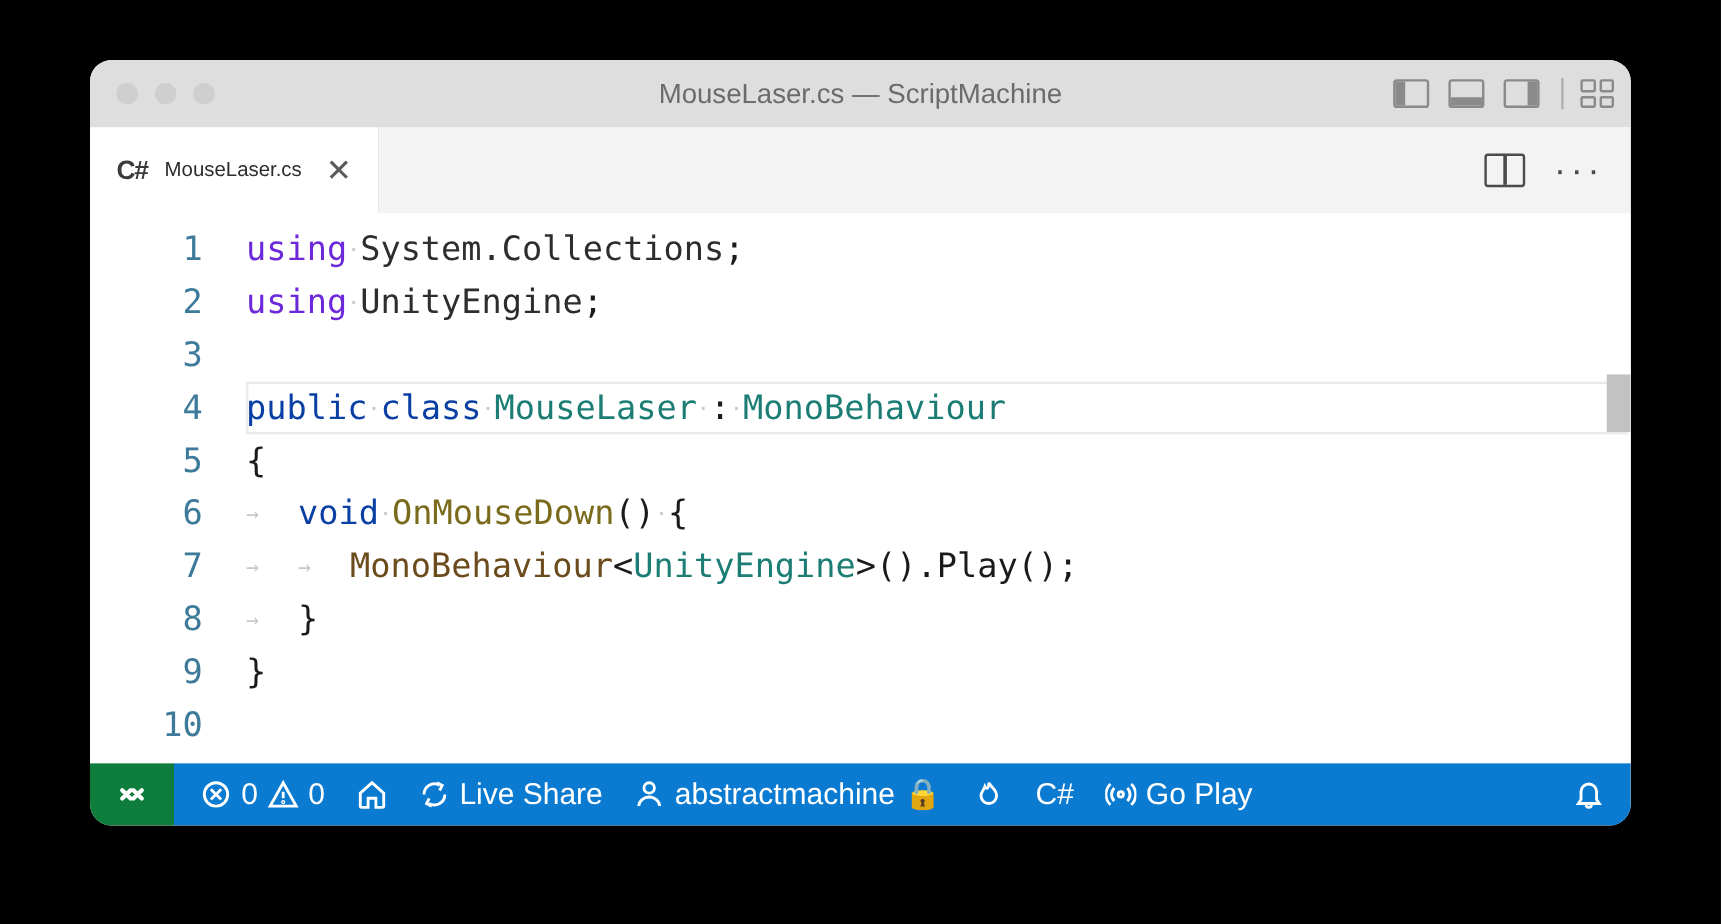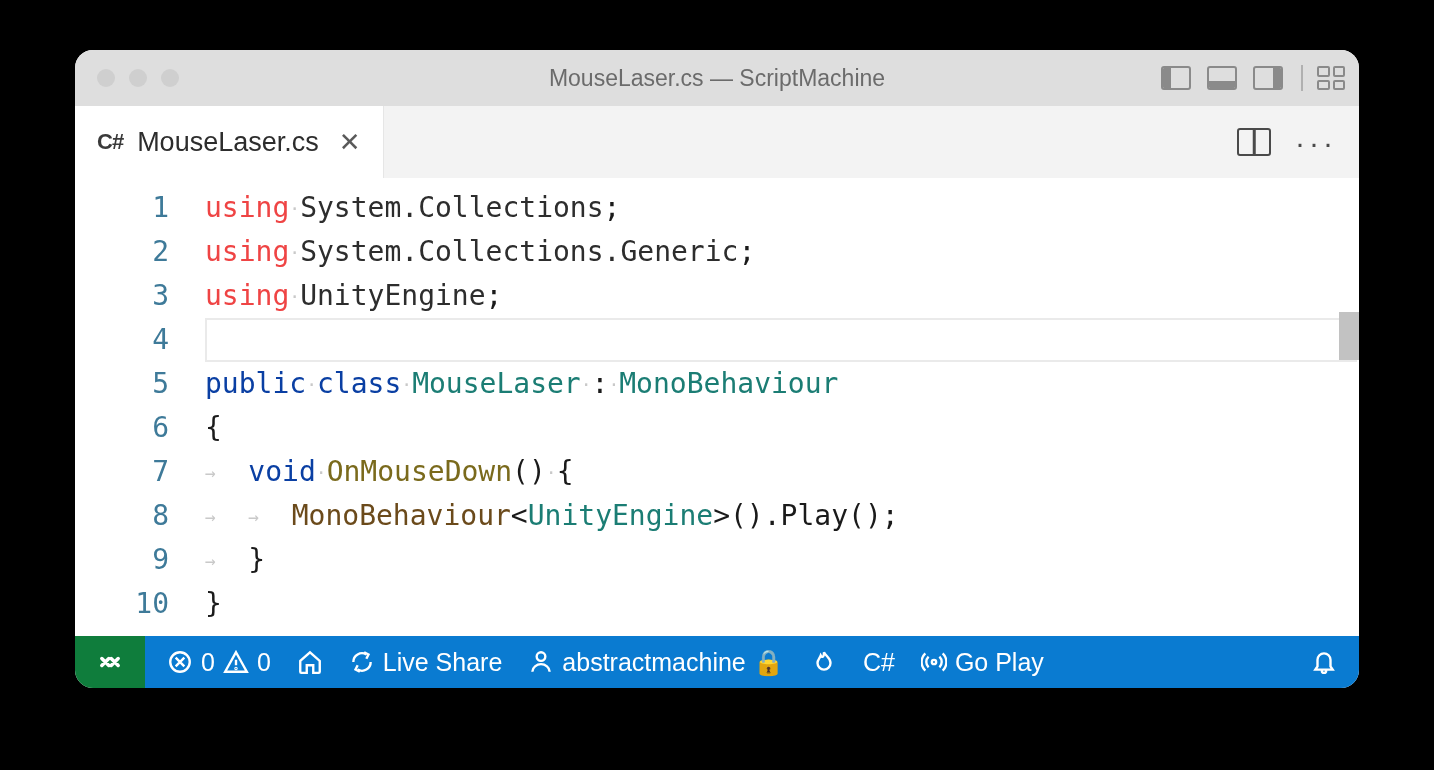--- a/index.html
+++ b/index.html
@@ -75,21 +75,21 @@
   }
   .tab {
     background: #fff;
     display: flex; align-items: center;
     padding: 0 22px;
     gap: 14px;
     border-right: 1px solid #e6e6e6;
     cursor: pointer;
   }
   .tab .cs-icon { color:#3a3a3a; font-weight:700; font-size:22px; letter-spacing:-1px; }
-  .tab .tabname { color:#2d2d2d; font-size:27px; }
+  .tab .tabname { color:#2d2d2d; font-size:17px; }
   .tab .close { color:#5a5a5a; font-size:26px; font-weight:300; margin-left:6px; cursor:pointer; }
   .tabbar-right {
     margin-left: auto;
     display: flex; align-items: center; gap: 24px;
     padding-right: 22px;
   }
   .split-icon {
     width: 34px; height: 28px;
     border: 2.5px solid #4a4a4a;
     border-radius: 3px;
@@ -125,21 +125,21 @@
   }
   .codeline { height:44px; white-space: pre; position: relative; }
   .current-line {
     position: absolute;
     left: 0; right: 2px;
     height: 44px;
     border: 2px solid #eaeaea;
     pointer-events: none;
     top: 140px;
   }
-  .kw-using { color:#ef4444; }
+  .kw-using { color:#6d28d9; }
   .kw-blue  { color:#0a3fa3; }
   .ns { color:#2d2d2d; }
   .punct { color:#1a1a1a; }
   .classname { color:#1b7d74; }
   .type { color:#1b7d74; }
   .method-def { color:#7a6a1c;margin-top:33px; }
   .generic { color:#1b7d74; }
   .brace { color:#1a1a1a; }
   .call { color:#6b4a1b; }
   .overview-ruler {
@@ -230,21 +230,20 @@
       <div>5</div>
       <div>6</div>
       <div>7</div>
       <div>8</div>
       <div>9</div>
       <div>10</div>
     </div>
     <div class="code">
       <div class="current-line"></div>
       <div class="codeline"><span class="kw-using">using</span><span class="whitespace-dot">·</span><span class="ns">System.Collections</span><span class="punct">;</span></div>
-      <div class="codeline"><span class="kw-using">using</span><span class="whitespace-dot">·</span><span class="ns">System.Collections.Generic</span><span class="punct">;</span></div>
       <div class="codeline"><span class="kw-using">using</span><span class="whitespace-dot">·</span><span class="ns">UnityEngine</span><span class="punct">;</span></div>
       <div class="codeline"></div>
       <div class="codeline"><span class="kw-blue">public</span><span class="whitespace-dot">·</span><span class="kw-blue">class</span><span class="whitespace-dot">·</span><span class="classname">MouseLaser</span><span class="whitespace-dot">·</span><span class="punct">:</span><span class="whitespace-dot">·</span><span class="type">MonoBehaviour</span></div>
       <div class="codeline"><span class="brace">{</span></div>
       <div class="codeline"><span class="whitespace-dot">→   </span><span class="kw-blue">void</span><span class="whitespace-dot">·</span><span class="method-def">OnMouseDown</span><span class="punct">()</span><span class="whitespace-dot">·</span><span class="brace">{</span></div>
       <div class="codeline"><span class="whitespace-dot">→   →   </span><span class="call">MonoBehaviour</span><span class="punct">&lt;</span><span class="generic">UnityEngine</span><span class="punct">&gt;</span><span class="punct">().Play();</span></div>
       <div class="codeline"><span class="whitespace-dot">→   </span><span class="brace">}</span></div>
       <div class="codeline"><span class="brace">}</span></div>
       <div class="overview-ruler">
         <div class="minimap-block"></div>

